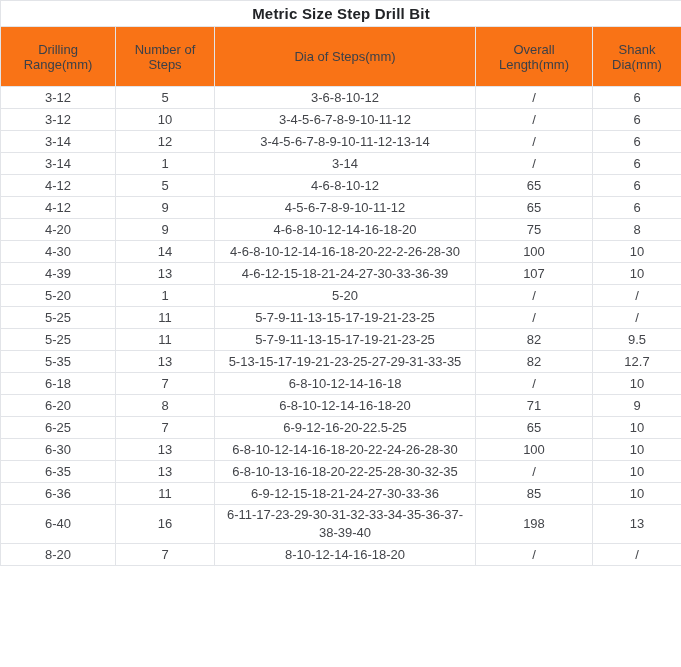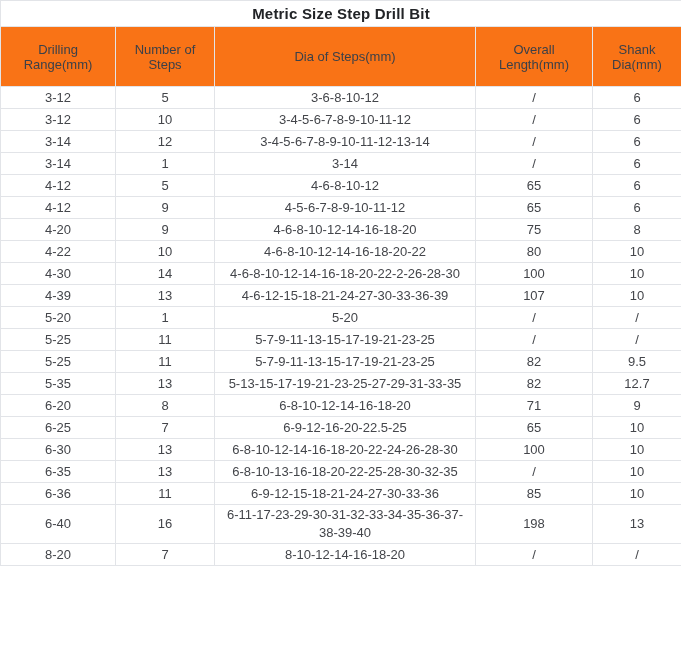--- a/index.html
+++ b/index.html
@@ -121,27 +121,20 @@
           <td>6</td>
         </tr>
         <tr>
           <td>4-20</td>
           <td>9</td>
           <td>4-6-8-10-12-14-16-18-20</td>
           <td>75</td>
           <td>8</td>
         </tr>
         <tr>
-          <td>4-22</td>
-          <td>10</td>
-          <td>4-6-8-10-12-14-16-18-20-22</td>
-          <td>80</td>
-          <td>10</td>
-        </tr>
-        <tr>
           <td>4-30</td>
           <td>14</td>
           <td>4-6-8-10-12-14-16-18-20-22-2-26-28-30</td>
           <td>100</td>
           <td>10</td>
         </tr>
         <tr>
           <td>4-39</td>
           <td>13</td>
           <td>4-6-12-15-18-21-24-27-30-33-36-39</td>
@@ -170,20 +163,27 @@
           <td>9.5</td>
         </tr>
         <tr>
           <td>5-35</td>
           <td>13</td>
           <td>5-13-15-17-19-21-23-25-27-29-31-33-35</td>
           <td>82</td>
           <td>12.7</td>
         </tr>
         <tr>
+          <td>6-18</td>
+          <td>7</td>
+          <td>6-8-10-12-14-16-18</td>
+          <td>/</td>
+          <td>10</td>
+        </tr>
+        <tr>
           <td>6-20</td>
           <td>8</td>
           <td>6-8-10-12-14-16-18-20</td>
           <td>71</td>
           <td>9</td>
         </tr>
         <tr>
           <td>6-25</td>
           <td>7</td>
           <td>6-9-12-16-20-22.5-25</td>

